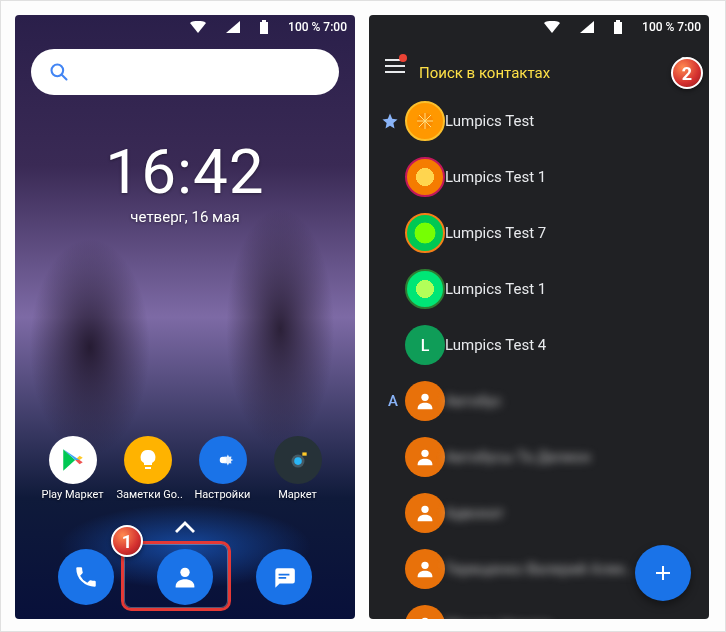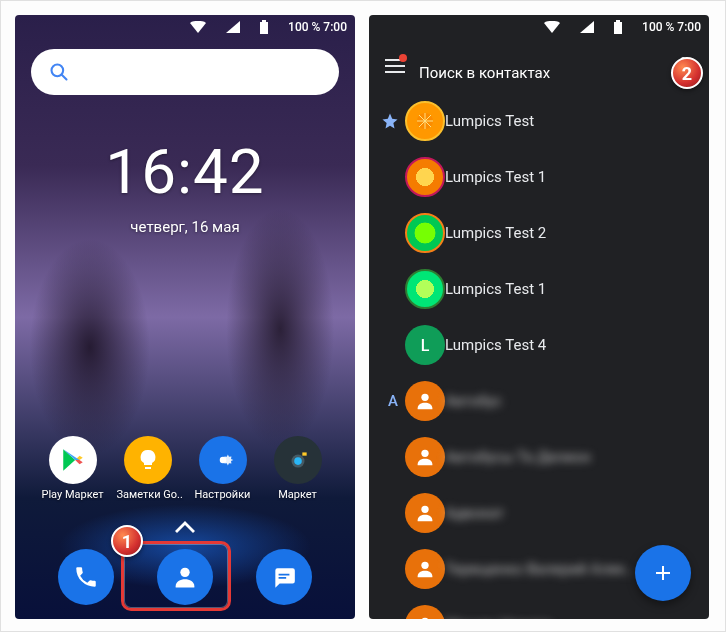--- a/index.html
+++ b/index.html
@@ -35,21 +35,21 @@
     height: 24px; display:flex; justify-content:flex-end; align-items:center;
     gap:20px; padding:0 8px; font-size:12px; font-weight:500; position:relative; z-index:2;
   }
   .searchbar {
     margin:10px 16px; height:46px; background:#fff; border-radius:23px;
     display:flex; align-items:center; padding:0 18px; position:relative; z-index:2;
   }
   .clock-block { text-align:center; margin-top:40px; position:relative; z-index:2;
     text-shadow:0 1px 3px rgba(0,0,0,.4);}
   .clock-time { font-size:62px; font-weight:400; letter-spacing:1px;margin-top:12px;}
-  .clock-date { font-size:15px; margin-top:10px;}
+  .clock-date { font-size:15px; margin-top:0;}
   .app-row {
     position:absolute; bottom:118px; left:0; right:0; display:flex;
     justify-content:space-around; padding:0 20px; z-index:2;
   }
   .app { width:62px; text-align:center;}
   .app-icon { width:48px;height:48px;border-radius:50%;background:#fff;margin:0 auto 4px;
     display:flex;align-items:center;justify-content:center;}
   .app-label{font-size:11px;white-space:nowrap;text-shadow:0 1px 2px rgba(0,0,0,.6);}
   .drawer-arrow{position:absolute;bottom:86px;left:50%;transform:translateX(-50%);z-index:2;}
   .dock {
@@ -69,21 +69,21 @@
     background:radial-gradient(circle at 35% 30%,#ff8a50,#d32f2f 60%,#8b1a1a);
     border:2px solid #fff;color:#fff;font-weight:700;font-size:18px;
     display:flex;align-items:center;justify-content:center;
     box-shadow:0 2px 4px rgba(0,0,0,.4);
   }
   
   .contacts { background:#202124; }
   .topbar{display:flex;align-items:center;height:54px;padding:0 6px;gap:4px;}
   .hamburger{position:relative;width:40px;height:40px;display:flex;align-items:center;justify-content:center;}
   .notif-dot{position:absolute;top:8px;right:8px;width:8px;height:8px;border-radius:50%;background:#ea4335;}
-  .search-ph{flex:1;color:#ffffff;font-size:15px;margin-top:14px;}
+  .search-ph{flex:1;color:#fde047;font-size:15px;margin-top:14px;}
   .more-dots{width:40px;display:flex;align-items:center;justify-content:center;}
   .contact-row{display:flex;align-items:center;height:56px;padding-left:12px;gap:0;}
   .letter-col{width:24px;text-align:center;color:#8ab4f8;font-size:15px;font-weight:500;}
   .avatar{width:40px;height:40px;border-radius:50%;display:flex;align-items:center;justify-content:center;font-weight:500;}
   .av-orange{background:#ff9800;border:2px solid #fbc02d;}
   .av-red{background:radial-gradient(circle,#ffd54f 35%,#f57c00 36%);border:2px solid #c2185b;}
   .av-lime{background:radial-gradient(circle,#76ff03 40%,#00c853 42%);border:2px solid #f57f17;}
   .av-green{background:radial-gradient(circle,#b2ff59 35%,#00e676 36%);border:2px solid #2e7d32;}
   .av-letter{background:#0f9d58;color:#fff;}
   .av-person{background:#e8710a;}
@@ -246,21 +246,21 @@
     <div class="cname">Lumpics Test</div>
   </div>
   <div class="contact-row">
     <div class="letter-col"></div>
     <div class="avatar av-red"></div>
     <div class="cname">Lumpics Test 1</div>
   </div>
   <div class="contact-row">
     <div class="letter-col"></div>
     <div class="avatar av-lime"></div>
-    <div class="cname">Lumpics Test 2</div>
+    <div class="cname">Lumpics Test 7</div>
   </div>
   <div class="contact-row">
     <div class="letter-col"></div>
     <div class="avatar av-green"></div>
     <div class="cname">Lumpics Test 1</div>
   </div>
   <div class="contact-row">
     <div class="letter-col"></div>
     <div class="avatar av-letter">L</div>
     <div class="cname">Lumpics Test 4</div>

